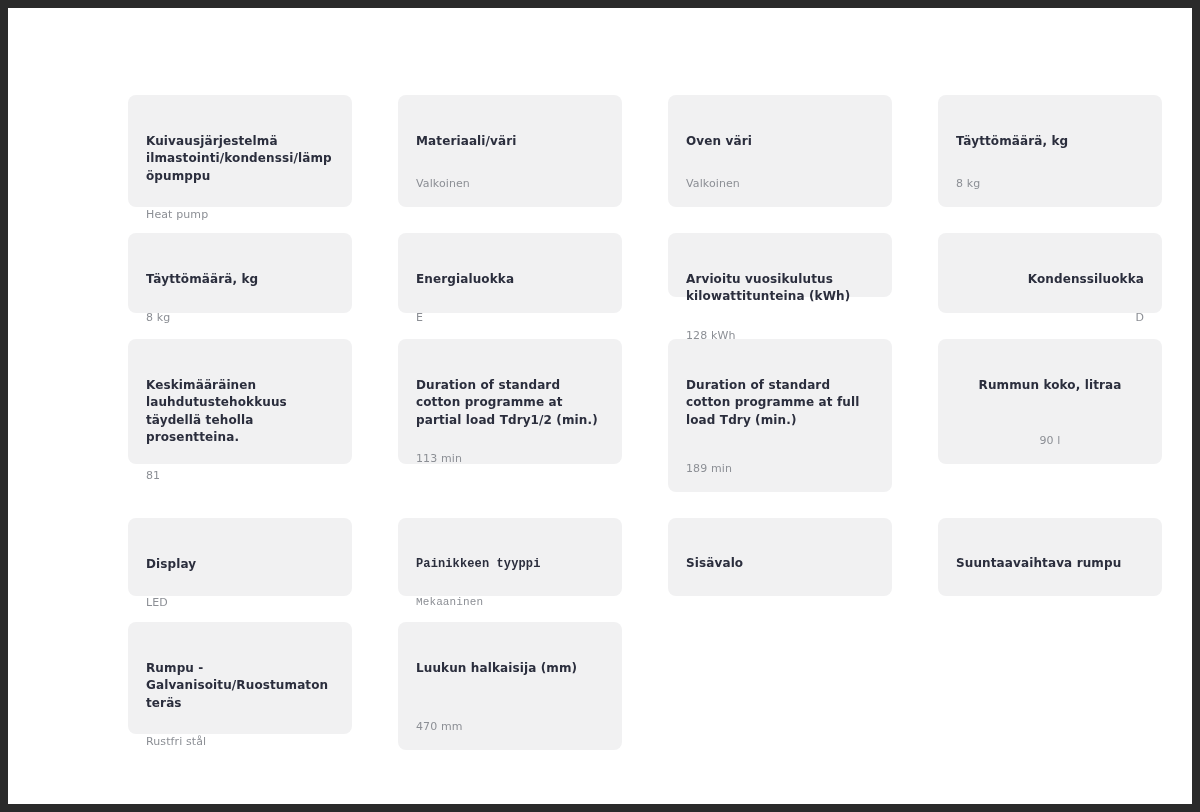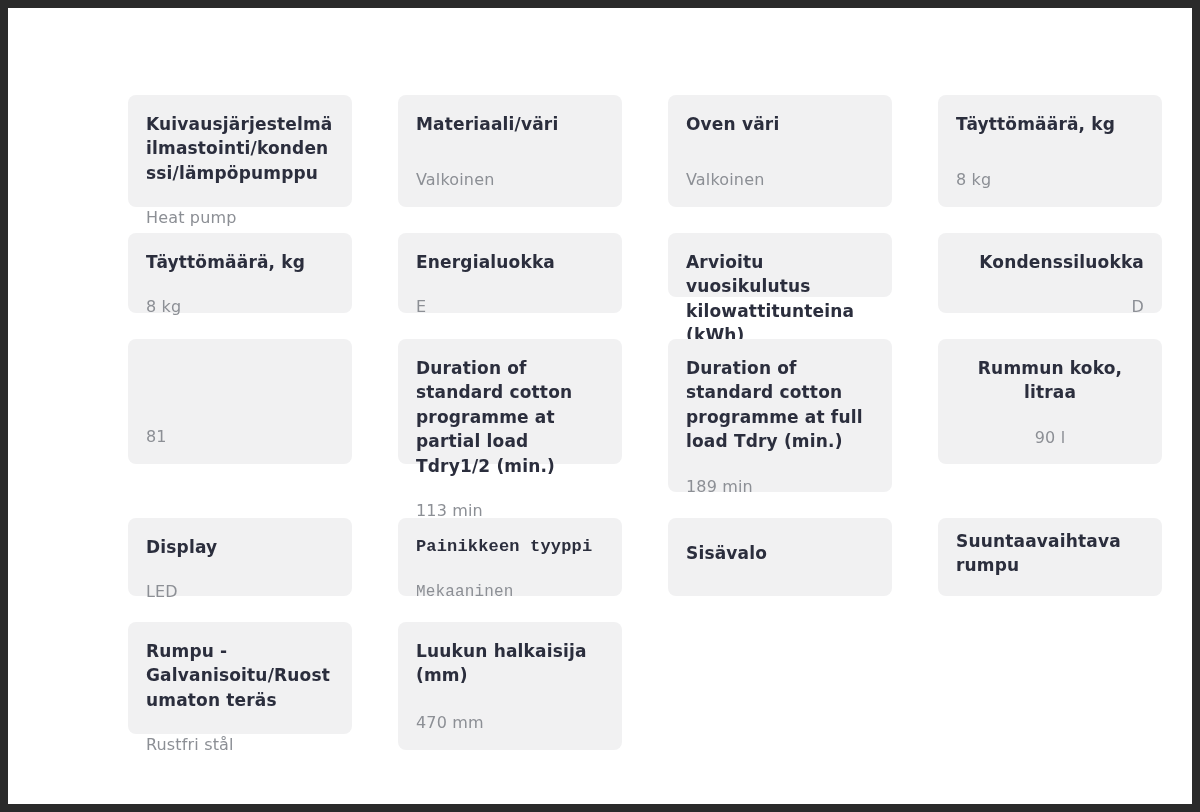--- a/index.html
+++ b/index.html
@@ -48,30 +48,31 @@
     display: flex;
     flex-direction: column;
     min-height: 64px;
   }
 
   .spec-card.row-gap {
     margin-bottom: 26px;
   }
 
   .spec-card .card-label {
-    font-size: 17px;
+    font-size: 12px;
     font-weight: 700;
     line-height: 1.44;
     color: #2b2e3d;
     letter-spacing: 0.01em;
     word-break: break-word;
+    margin-top: 21px;
   }
 
   .spec-card .card-value {
-    font-size: 16px;
+    font-size: 11px;
     font-weight: 400;
     line-height: 1.4;
     color: #8c8f95;
     letter-spacing: 0.01em;
     margin-top: auto;
     padding-top: 22px;
   }
 
   .spec-card.no-value {
     justify-content: center;
@@ -110,20 +111,21 @@
           <div class="card-label">Energialuokka</div>
           <div class="card-value">E</div>
         </div><div class="spec-card row-gap" style="height: 60px;">
           <div class="card-label">Arvioitu vuosikulutus kilowattitunteina (kWh)</div>
           <div class="card-value">128 kWh</div>
         </div><div class="spec-card row-gap" style="height: 80px; align-items: flex-end;">
           <div class="card-label">Kondenssiluokka</div>
           <div class="card-value">D</div>
         </div></div>
       <div class="spec-row"><div class="spec-card row-gap" style="height: 125px;">
+          <div class="card-label">Keskimääräinen lauhdutustehokkuus täydellä teholla prosentteina.</div>
           <div class="card-value">81</div>
         </div><div class="spec-card row-gap" style="height: 125px;">
           <div class="card-label">Duration of standard cotton programme at partial load Tdry1/2 (min.)</div>
           <div class="card-value">113 min</div>
         </div><div class="spec-card row-gap" style="height: 153px;">
           <div class="card-label">Duration of standard cotton programme at full load Tdry (min.)</div>
           <div class="card-value">189 min</div>
         </div><div class="spec-card row-gap" style="height: 125px; text-align: center;">
           <div class="card-label">Rummun koko, litraa</div>
           <div class="card-value">90 l</div>

